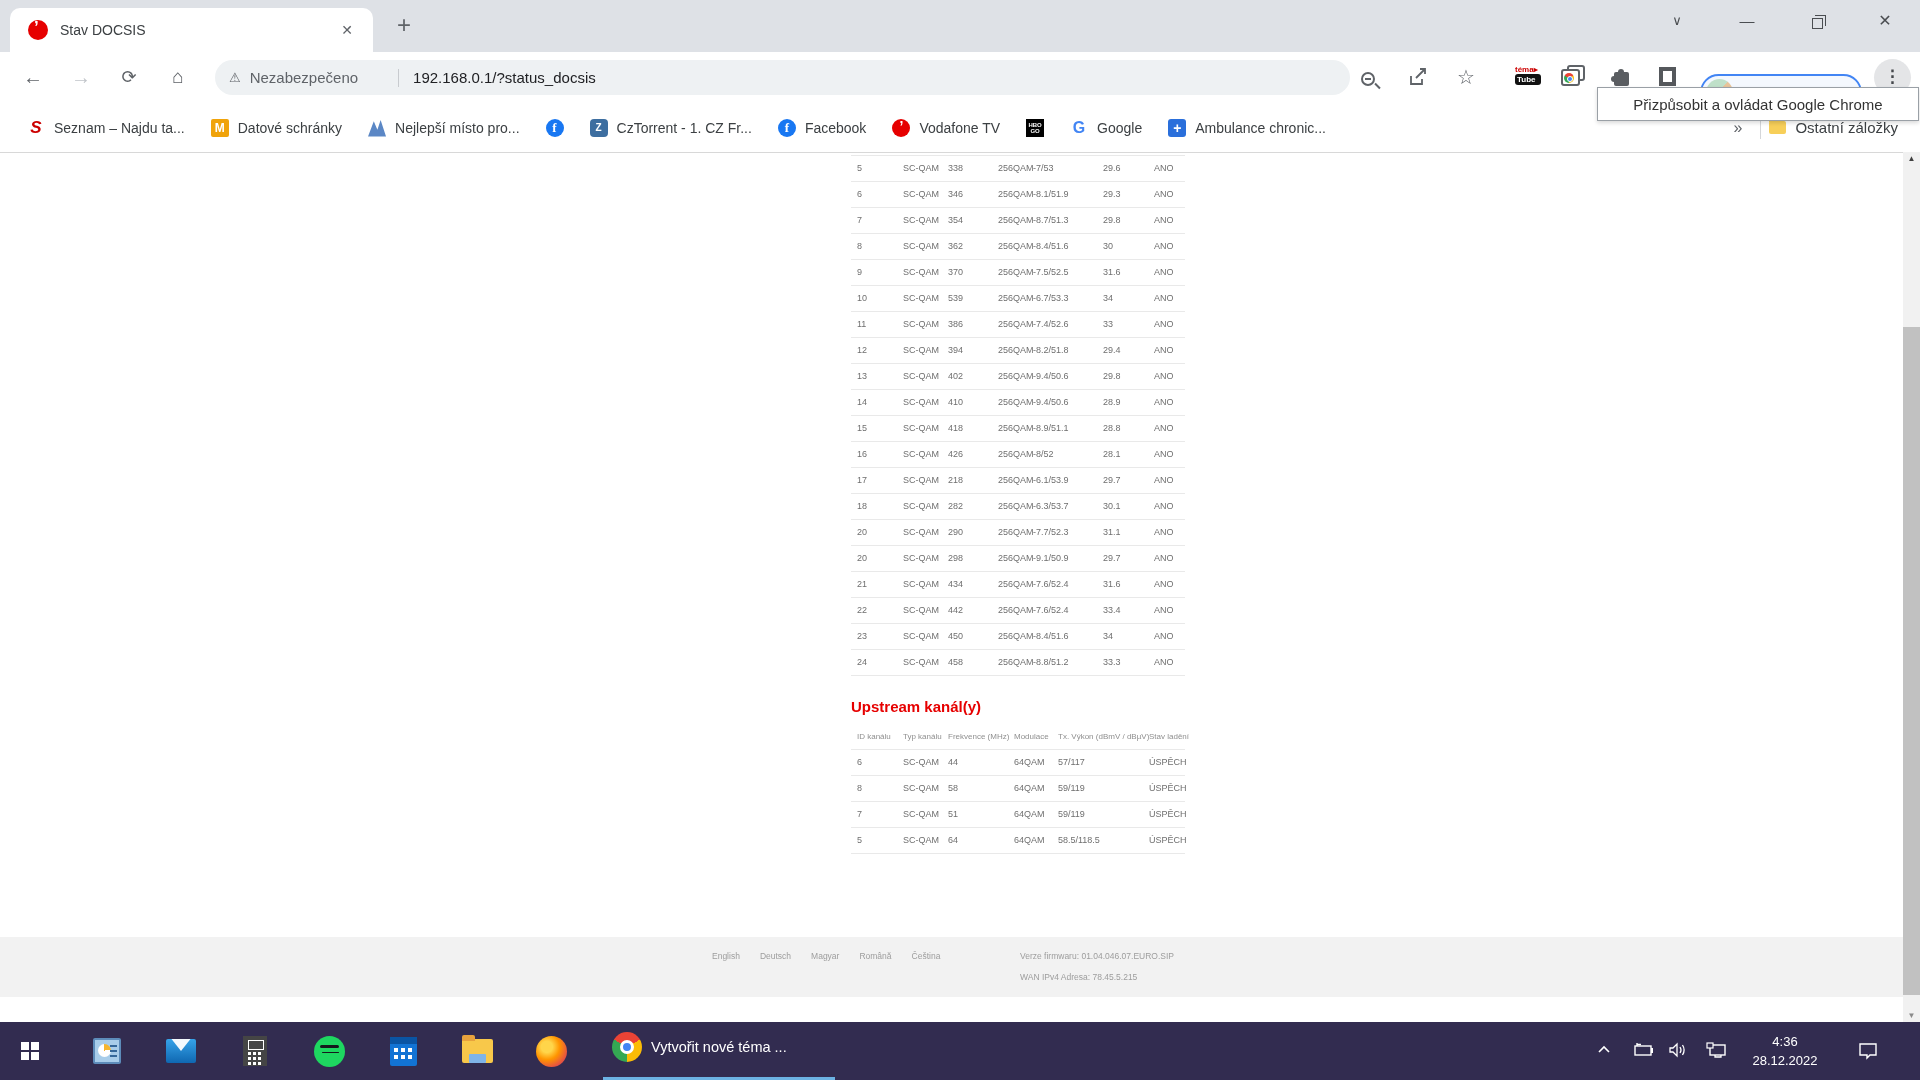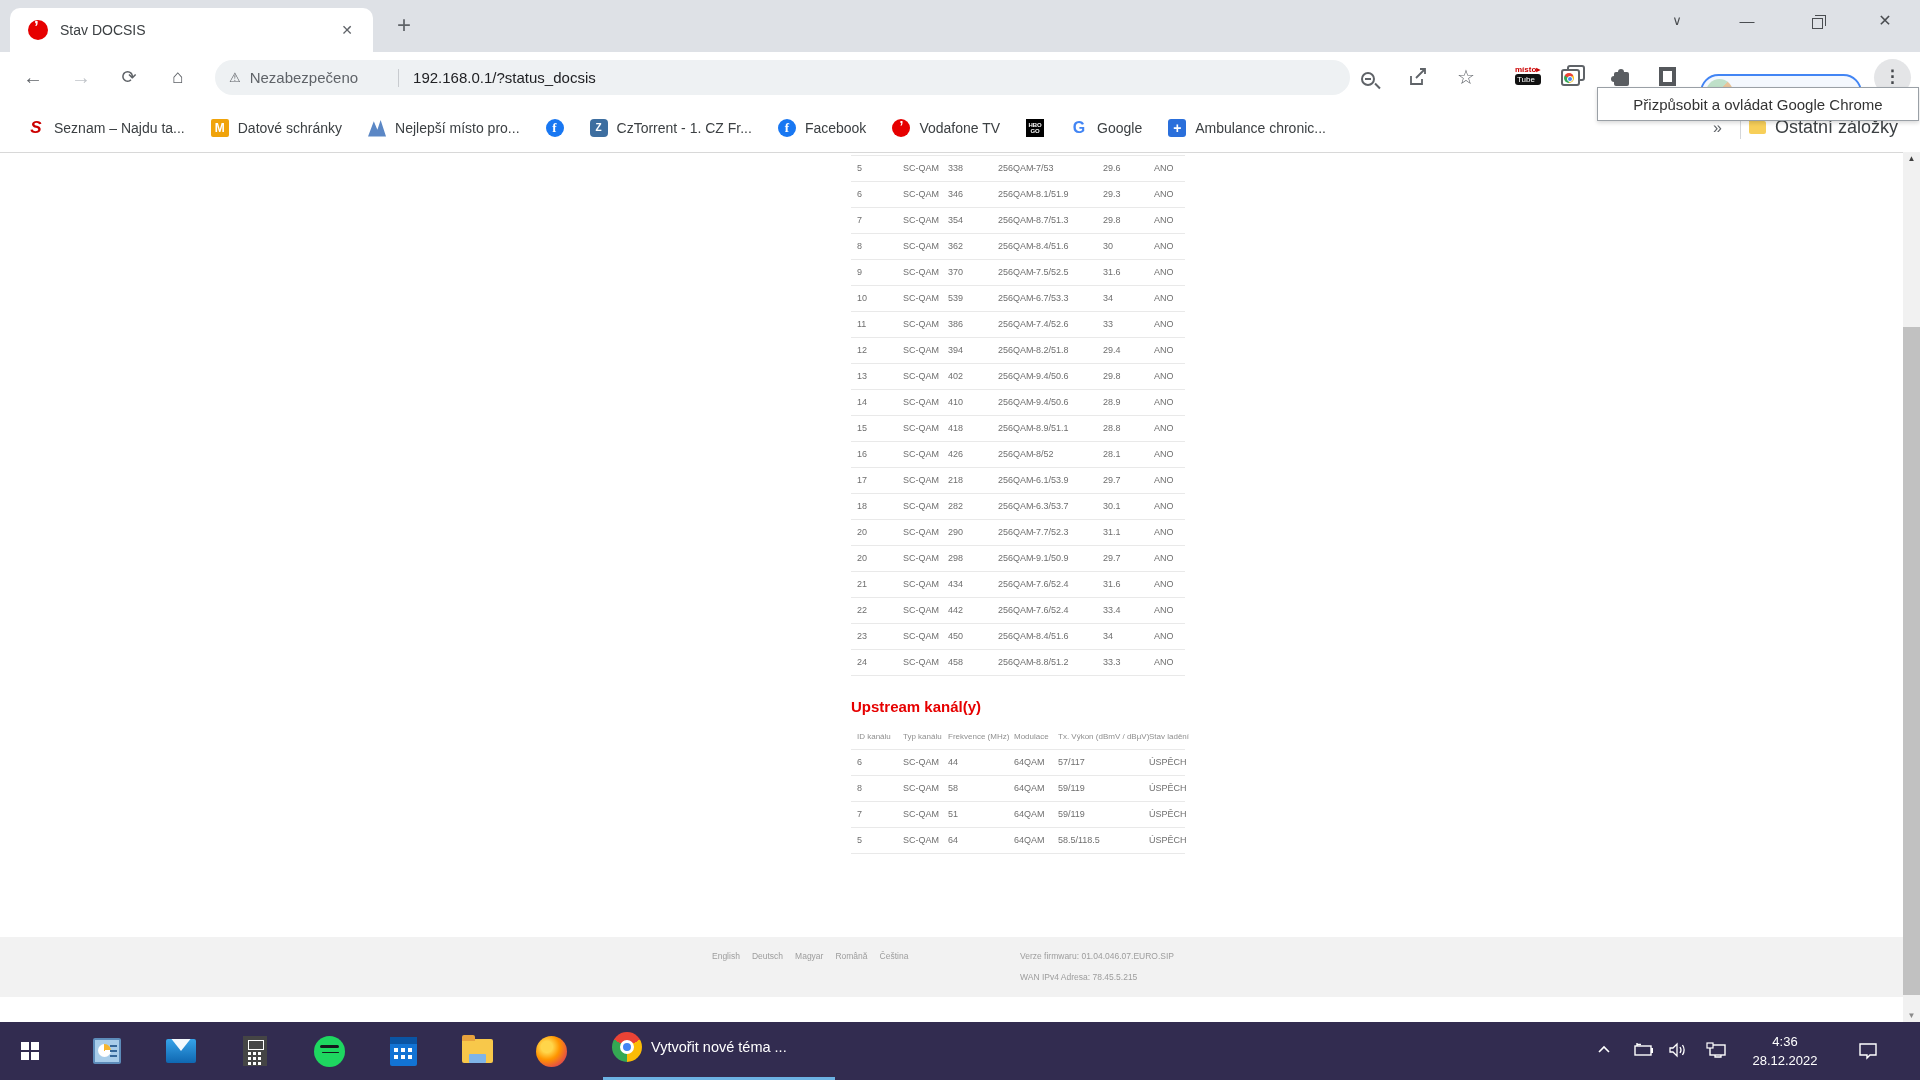--- a/index.html
+++ b/index.html
@@ -43,21 +43,21 @@
   .tb-right-ic { position:absolute; top:11px; width:30px; height:30px; text-align:center; line-height:28px; color:#5f6368; }
   .ic-zoomout { left:1353px; }
   .lens { position:relative; display:inline-block; width:14px; height:14px; border:2px solid #5f6368; border-radius:50%; top:4px; }
   .lens::before { content:""; position:absolute; left:2px; top:4px; width:6px; height:2px; background:#5f6368; }
   .lens::after { content:""; position:absolute; left:11px; top:11px; width:7px; height:2px; background:#5f6368; transform:rotate(45deg); }
   .ic-share { left:1403px; font-size:17px; }
   .ic-star { left:1451px; font-size:20px; }
   .ext { position:absolute; top:13px; }
   .ext-youtube { left:1515px; width:26px; height:24px; }
   .yt-top { font-size:8px; font-weight:bold; color:#c00; line-height:9px; }
-  .yt-bot { background:#111; color:#fff; font-size:8px; font-weight:normal; border-radius:3px; padding:1px 2px; line-height:9px; }
+  .yt-bot { background:#111; color:#fff; font-size:8px; font-weight:bold; border-radius:3px; padding:1px 2px; line-height:9px; }
   .ext-gallery { left:1560px; width:26px; height:24px; }
   .gal-back { position:absolute; left:7px; top:0; width:18px; height:16px; border:2px solid #5f6368; border-radius:3px; background:#fff; }
   .gal-front { position:absolute; left:1px; top:4px; width:19px; height:17px; border:2px solid #5f6368; border-radius:3px; background:#fff; }
   .gal-chrome { position:absolute; left:4px; top:8px; width:10px; height:10px; border-radius:50%;
       background:conic-gradient(from 60deg,#fbbc05 0 120deg,#34a853 120deg 240deg,#ea4335 240deg 360deg); }
   .gal-chrome::after { content:""; position:absolute; left:3px; top:3px; width:4px; height:4px; background:#4285f4; border:1px solid #fff; border-radius:50%; }
   .ext-puzzle { left:1610px; width:24px; height:24px; }
   .pz { position:absolute; left:4px; top:7px; width:15px; height:14px; background:#5a5d61; border-radius:2px; }
   .pz::before { content:""; position:absolute; left:4px; top:-3px; width:6px; height:6px; background:#5a5d61; border-radius:50%; }
   .pz::after { content:""; position:absolute; left:-3px; top:4px; width:6px; height:6px; background:#5a5d61; border-radius:50%; }
@@ -85,41 +85,41 @@
   .bm-vodafone-icon { position:relative; background:#e60000; border-radius:50%; }
   .bm-vodafone-icon::after { content:"’"; color:#fff; font-size:14px; position:relative; top:-2px; }
   .bm-hbogo-icon { background:#000; color:#fff; font-size:6px; line-height:6px; text-align:center; white-space:pre; }
   .bm-google-icon { color:#4285f4; font-size:16px; }
   .bm-ambulance-icon { background:#2a6fdb; color:#fff; border-radius:3px; font-size:14px; }
   .bm-right { position:absolute; right:0; top:103px; height:49px; display:flex; align-items:center; }
   .bm-overflow { font-size:16px; color:#5f6368; padding:0 10px; }
   .bm-sep { width:1px; height:22px; background:#d4d6d9; margin:0 8px; }
   .folder-icon { position:relative; width:17px; height:13px; background:#f7cf59; border-radius:2px; margin-right:9px; }
   .folder-icon::before { content:""; position:absolute; left:0; top:-3px; width:7px; height:4px; background:#f7cf59; border-radius:2px 2px 0 0; }
-  .bm-other { font-size:18px; color:#3c4043; margin-right:22px; }
+  .bm-other { font-size:15px; color:#3c4043; margin-right:22px; }
 
   
   .tooltip { position:absolute; left:1597px; top:87px; width:322px; height:34px; background:#fff; border:1px solid #9aa0a6;
              box-shadow:0 2px 4px rgba(0,0,0,.15); z-index:60; display:flex; align-items:center; justify-content:center;
              font-size:15px; color:#333; white-space:nowrap; }
 
   
   .page { position:absolute; left:0; top:152px; width:1920px; height:870px; background:#fff; border-top:1px solid #d8d8d8; overflow:hidden; }
   .content { position:absolute; left:851px; top:0; width:334px; }
   .dstable { margin-top:2px; border-top:1px solid #e9e9e9; }
   .trow { display:grid; height:26px; border-bottom:1px solid #e9e9e9; }
   .ds .trow { grid-template-columns:46px 45px 50px 35px 70px 51px 37px; }
   .us .trow { grid-template-columns:46px 45px 66px 44px 91px 42px; }
   .tcell { font-size:9px; color:#6f6f6f; line-height:25px; padding-left:6px; white-space:nowrap; overflow:visible; }
   .us-title { margin-top:22px; font-size:15px; font-weight:bold; color:#e60000; }
   .ustable { margin-top:9px; }
   .us .thead { border-bottom:1px solid #e9e9e9; height:26px; display:grid; grid-template-columns:46px 45px 66px 44px 91px 42px; }
   .hcell { font-size:8px; color:#8f8f8f; line-height:25px; padding-left:6px; white-space:nowrap; }
   .page-footer { position:absolute; left:0; top:784px; width:1903px; height:60px; background:#f2f2f2; }
-  .langs { position:absolute; left:712px; top:14px; display:flex; gap:12px; }
+  .langs { position:absolute; left:712px; top:14px; display:flex; gap:20px; }
   .lang { font-size:8.5px; color:#9d9d9d; }
   .fw-col { position:absolute; left:1020px; top:14px; }
   .fw-line { font-size:8.5px; color:#9d9d9d; margin-bottom:11px; }
 
   
   .scrollbar { position:absolute; right:0; top:152px; width:17px; height:870px; background:#f1f1f1; z-index:40; }
   .sb-up { position:absolute; top:2px; left:0; width:17px; text-align:center; font-size:8px; color:#404040; }
   .sb-down { position:absolute; bottom:2px; left:0; width:17px; text-align:center; font-size:8px; color:#8a8a8a; }
   .sb-thumb { position:absolute; top:175px; left:0; width:17px; height:668px; background:#c1c1c1; }
 
@@ -206,21 +206,21 @@
     </div>
     <span class="tb-right-ic ic-zoomout"><span class="lens"></span></span>
     <span class="tb-right-ic ic-share">
       <svg width="20" height="20" viewBox="0 0 20 20" style="position:relative;top:4px">
           <path d="M3 9v8h11v-5" fill="none" stroke="#5f6368" stroke-width="1.8"></path>
           <path d="M8 11 L17 2 M12 2h5v5" fill="none" stroke="#5f6368" stroke-width="1.8"></path>
         </svg>
     </span>
     <span class="tb-right-ic ic-star">☆</span>
     <span class="ext ext-youtube">
-        <div class="yt-top">místo▸</div>
+        <div class="yt-top">téma▸</div>
         <div class="yt-bot">Tube</div>
       </span>
     <span class="ext ext-gallery">
         <span class="gal-back"></span>
         <span class="gal-front"></span>
         <span class="gal-chrome"></span>
       </span>
     <span class="ext ext-puzzle">
         <span class="pz"></span>
       </span>

